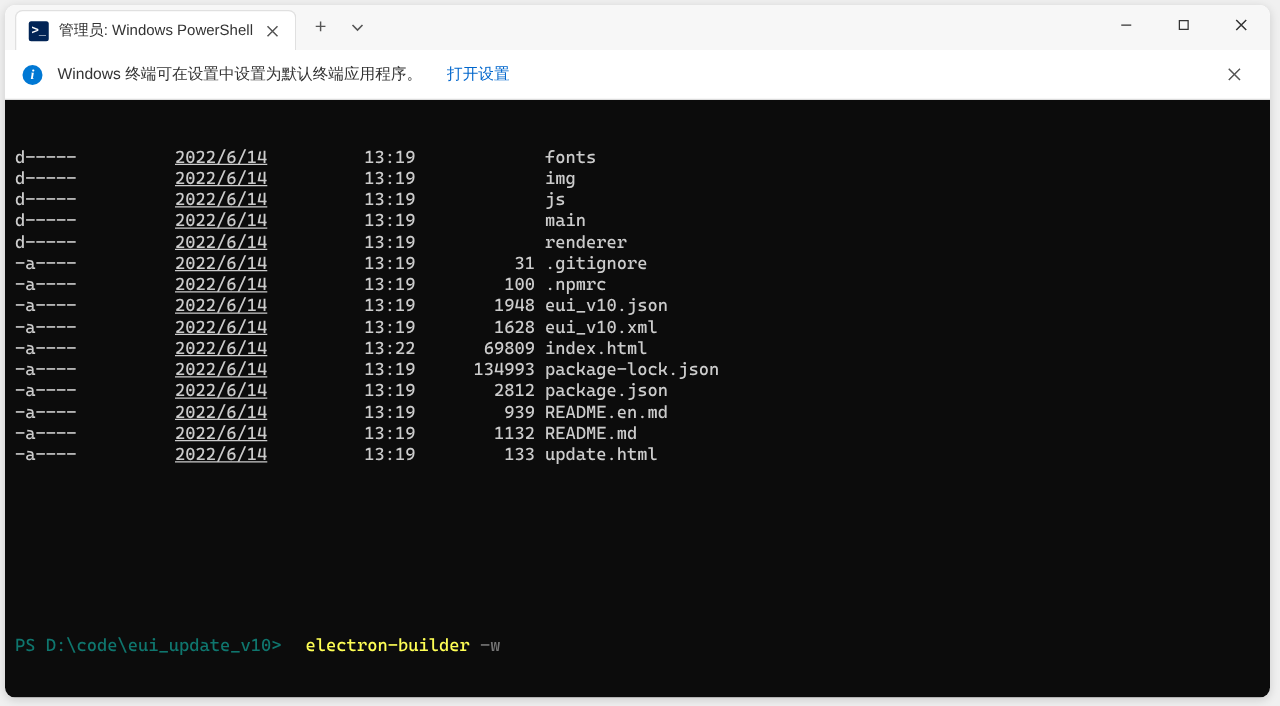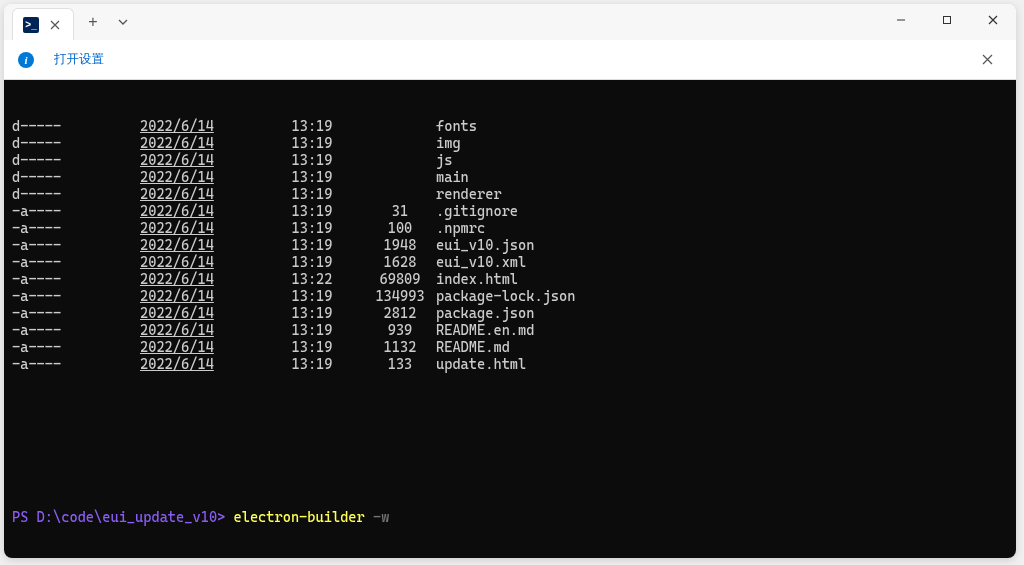--- a/index.html
+++ b/index.html
@@ -18,33 +18,34 @@
     .info-bar { height:40px; background:#fff; display:flex; align-items:center; padding:0 14px; border-bottom:1px solid #dcdcdc; gap:12px; }
     .info-icon { width:16px; height:16px; border-radius:50%; background:#0078d4; display:flex; align-items:center; justify-content:center; color:#fff; font-size:11px; font-weight:bold; font-style:italic; font-family:Georgia,serif; }
     .info-text { font-size:12.5px; color:#333; }
     .info-link { color:#0066cc; cursor:pointer; font-size:12.5px; margin-left:8px; }
     .info-close { margin-left:auto; width:30px; height:30px; display:flex; align-items:center; justify-content:center; cursor:pointer; color:#555; }
     .term { flex:1; background:#0c0c0c; color:#cccccc; font-family:Consolas,"Cascadia Mono",monospace; font-size:14px; line-height:17px; padding:4px 8px; overflow:hidden; white-space:pre; }
     .blank { height:17px; }
     .row span.mode { display:inline-block; width:128px; }
     .row span.date { display:inline-block; width:112px;text-decoration:underline; }
     .row span.time { display:inline-block; width:120px;text-align:center; }
-    .row span.size { display:inline-block; width:56px; text-align:center; margin-right:8px; }
-    .ps-prompt { color:#8b5cf6; }
-    .ps-cmd { color:#ffff55; }
+    .row span.size { display:inline-block; width:56px; text-align:right; margin-right:8px; }
+    .ps-prompt { color:#0f766e; }
+    .ps-cmd { color:#ffff55;margin-left:11px; }
     .ps-arg { color:#777777; }
     @keyframes blink { 50% { opacity:0; } }
   </style>
 </head>
 <body>
 
 <div class="window">
   <div class="title-bar">
     <div class="tab">
       <div class="ps-icon">&gt;_</div>
+      <div class="tab-title">管理员: Windows PowerShell</div>
       <div class="tab-close">
         <svg width="10" height="10" viewBox="0 0 10 10">
             <path d="M1 1 L9 9 M9 1 L1 9" stroke="#555" stroke-width="1.2"></path>
           </svg>
       </div>
     </div>
     <div class="new-tab">+</div>
     <div class="dropdown">
       <svg viewBox="0 0 12 12">
           <path d="M2 4 L6 8 L10 4" stroke="#555" stroke-width="1.3" fill="none"></path>
@@ -64,20 +65,21 @@
       <div class="win-btn close">
         <svg width="10" height="10">
             <path d="M1 1 L9 9 M9 1 L1 9" stroke="currentColor" stroke-width="1.2"></path>
           </svg>
       </div>
     </div>
   </div>
 
   <div class="info-bar">
     <div class="info-icon">i</div>
+    <span class="info-text">Windows 终端可在设置中设置为默认终端应用程序。</span>
     <span class="info-link">打开设置</span>
     <div class="info-close">
       <svg width="11" height="11">
           <path d="M1 1 L10 10 M10 1 L1 10" stroke="#555" stroke-width="1.2"></path>
         </svg>
     </div>
   </div>
 
   <div class="term">
     <div id="listing"><div class="row"><span class="mode">d-----</span><span class="date">2022/6/14</span><span class="time">13:19</span><span class="size"></span><span class="name">fonts</span></div><div class="row"><span class="mode">d-----</span><span class="date">2022/6/14</span><span class="time">13:19</span><span class="size"></span><span class="name">img</span></div><div class="row"><span class="mode">d-----</span><span class="date">2022/6/14</span><span class="time">13:19</span><span class="size"></span><span class="name">js</span></div><div class="row"><span class="mode">d-----</span><span class="date">2022/6/14</span><span class="time">13:19</span><span class="size"></span><span class="name">main</span></div><div class="row"><span class="mode">d-----</span><span class="date">2022/6/14</span><span class="time">13:19</span><span class="size"></span><span class="name">renderer</span></div><div class="row"><span class="mode">-a----</span><span class="date">2022/6/14</span><span class="time">13:19</span><span class="size">31</span><span class="name">.gitignore</span></div><div class="row"><span class="mode">-a----</span><span class="date">2022/6/14</span><span class="time">13:19</span><span class="size">100</span><span class="name">.npmrc</span></div><div class="row"><span class="mode">-a----</span><span class="date">2022/6/14</span><span class="time">13:19</span><span class="size">1948</span><span class="name">eui_v10.json</span></div><div class="row"><span class="mode">-a----</span><span class="date">2022/6/14</span><span class="time">13:19</span><span class="size">1628</span><span class="name">eui_v10.xml</span></div><div class="row"><span class="mode">-a----</span><span class="date">2022/6/14</span><span class="time">13:22</span><span class="size">69809</span><span class="name">index.html</span></div><div class="row"><span class="mode">-a----</span><span class="date">2022/6/14</span><span class="time">13:19</span><span class="size">134993</span><span class="name">package-lock.json</span></div><div class="row"><span class="mode">-a----</span><span class="date">2022/6/14</span><span class="time">13:19</span><span class="size">2812</span><span class="name">package.json</span></div><div class="row"><span class="mode">-a----</span><span class="date">2022/6/14</span><span class="time">13:19</span><span class="size">939</span><span class="name">README.en.md</span></div><div class="row"><span class="mode">-a----</span><span class="date">2022/6/14</span><span class="time">13:19</span><span class="size">1132</span><span class="name">README.md</span></div><div class="row"><span class="mode">-a----</span><span class="date">2022/6/14</span><span class="time">13:19</span><span class="size">133</span><span class="name">update.html</span></div></div>

